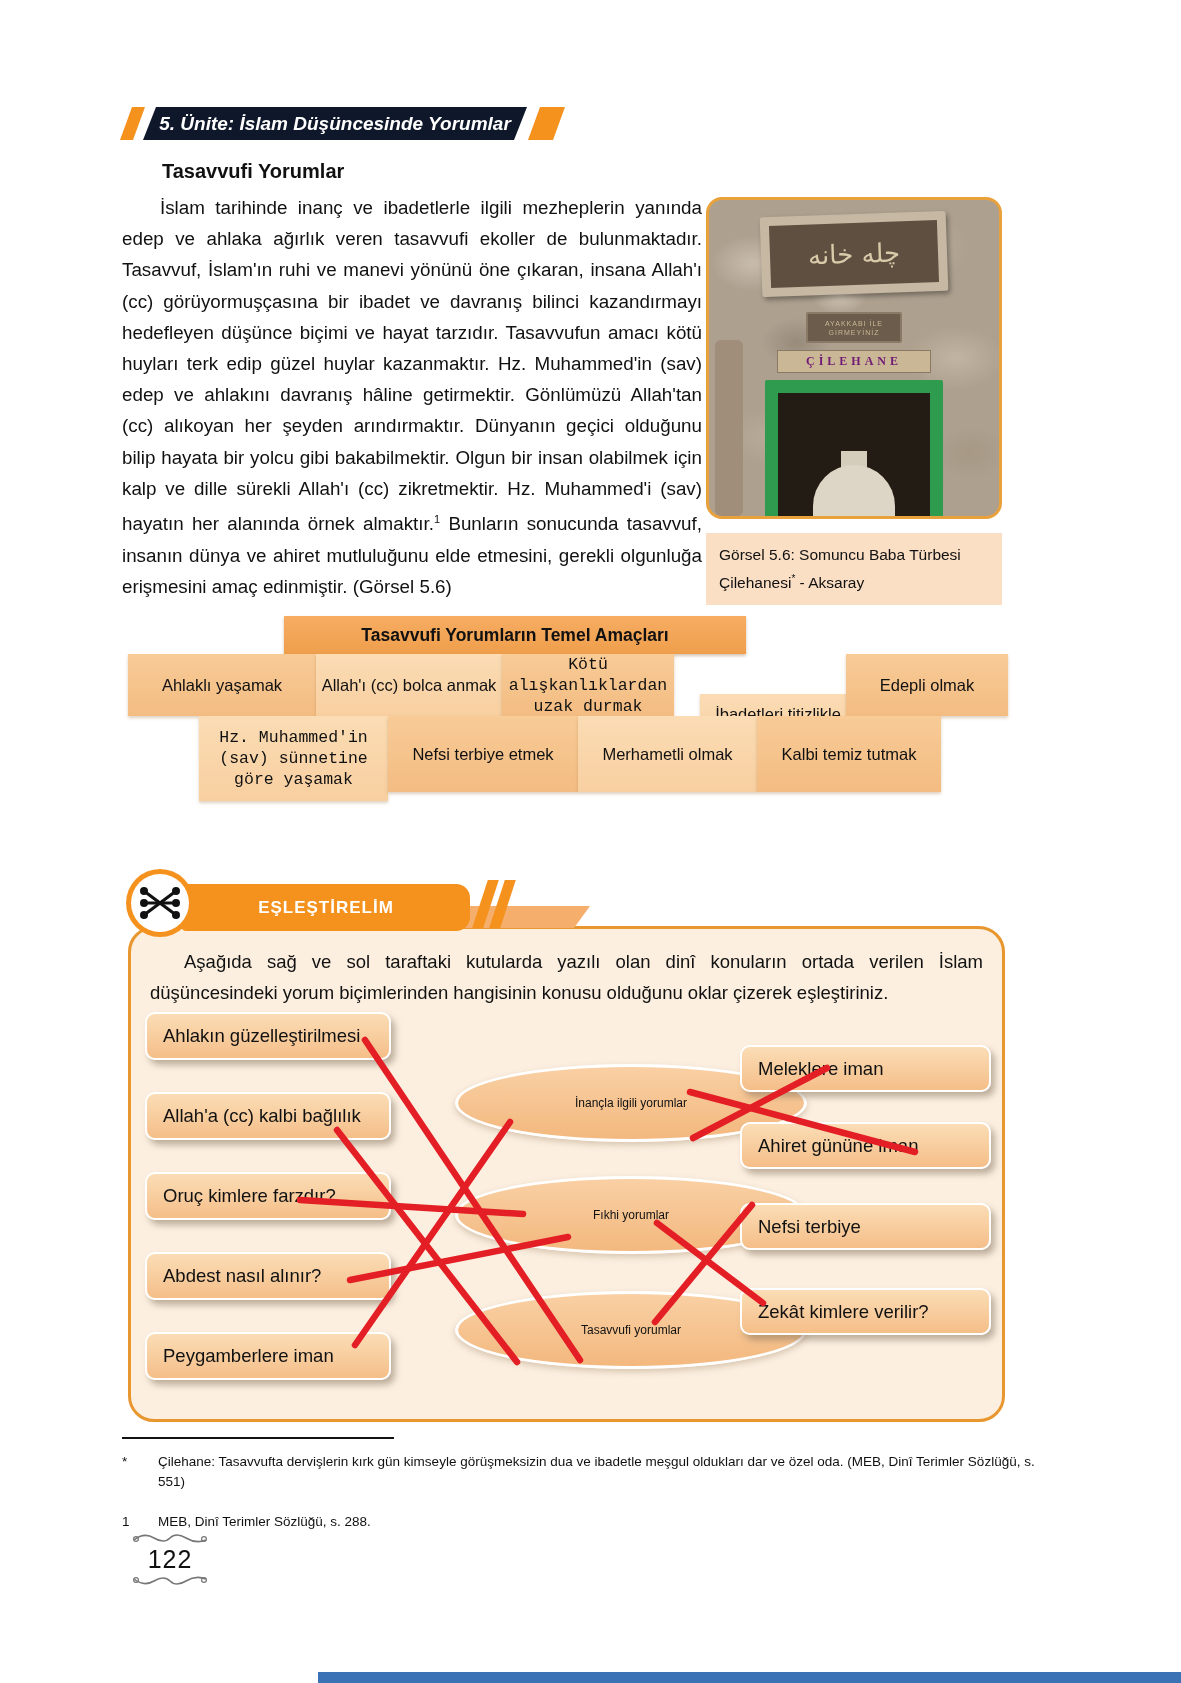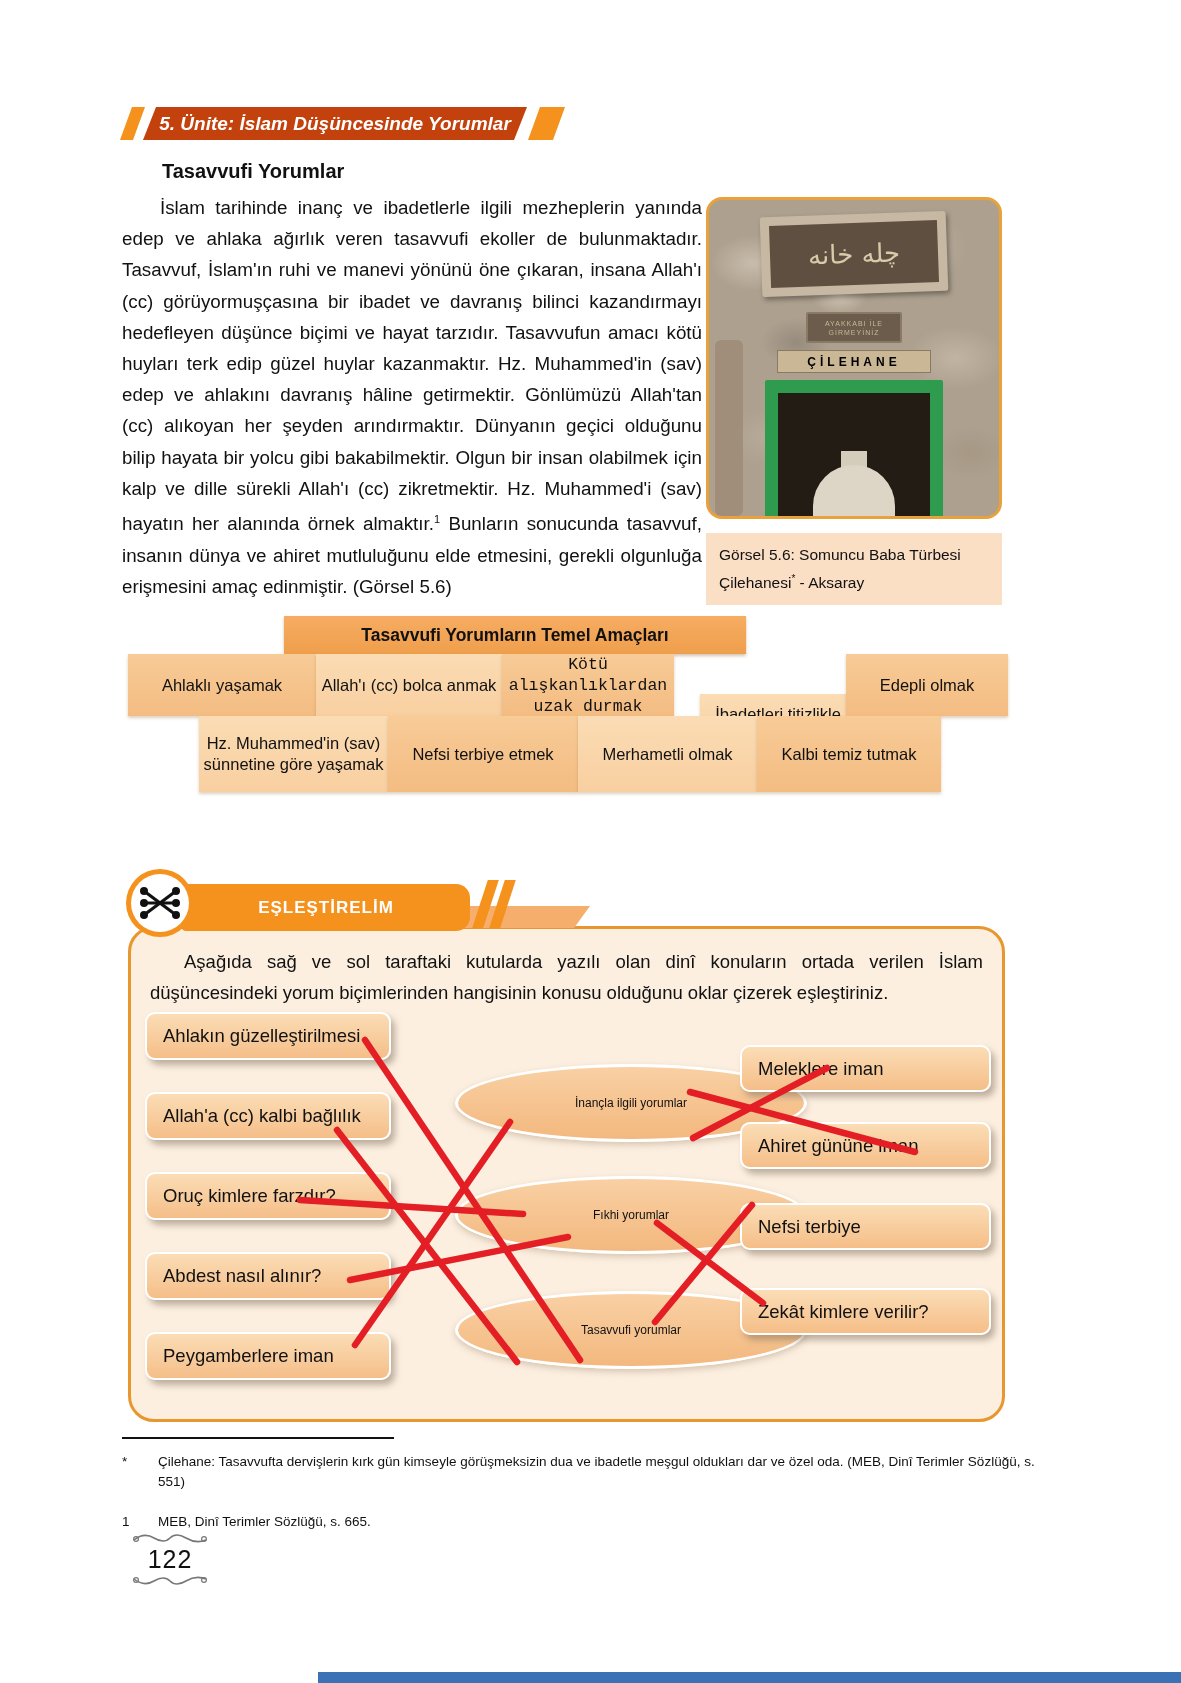--- a/index.html
+++ b/index.html
@@ -2,21 +2,21 @@
 <html lang="tr"><head>
 <meta charset="utf-8">
 <style>
   html,body{margin:0;padding:0;background:#e8e8e8;}
   .page{position:relative;width:1181px;height:1683px;background:#ffffff;margin:0 auto;
         font-family:"Liberation Sans",sans-serif;color:#111;overflow:hidden;}
   .abs{position:absolute;}
 
   
   .unit-sliver{left:126px;top:107px;width:13px;height:33px;background:#F5921E;transform:skewX(-20deg);}
-  .unit-banner{left:143px;top:107px;width:384px;height:33px;background:#c2410c;
+  .unit-banner{left:143px;top:107px;width:384px;height:33px;background:#0f172a;
     clip-path:polygon(13px 0,100% 0,calc(100% - 13px) 100%,0 100%);
     display:flex;align-items:center;justify-content:center;}
   .unit-banner span{color:#fff;font-weight:bold;font-style:italic;font-size:19px;}
   .unit-stripe{left:534px;top:107px;width:25px;height:33px;background:#F5921E;transform:skewX(-20deg);}
 
   
   .section-title{left:162px;top:160px;font-size:20px;font-weight:bold;}
   .body-text{left:122px;top:192px;width:580px;font-size:18.8px;line-height:31.2px;
     text-align:justify;text-indent:38px;}
   .body-text sup{font-size:11px;}
@@ -37,21 +37,21 @@
     width:168px;height:62px;background:#5E4F40;border:9px solid #C6B8A2;border-radius:3px;
     display:flex;align-items:center;justify-content:center;box-shadow:2px 3px 5px rgba(0,0,0,.35);}
   .plaque span{font-family:"DejaVu Sans",sans-serif;color:#D9CBA9;font-size:26px;}
   .warning-plaque{position:absolute;left:50%;top:112px;transform:translateX(-50%);
     width:92px;height:27px;background:#6B5C4B;border:2px solid #8A7A65;border-radius:2px;
     display:flex;flex-direction:column;align-items:center;justify-content:center;line-height:9px;}
   .warning-plaque span{color:#C9B896;font-size:7px;letter-spacing:1px;}
   .door-sign{position:absolute;left:50%;top:150px;transform:translateX(-50%);
     width:152px;height:21px;background:#C9B795;border:1px solid #8A7A65;
     display:flex;align-items:center;justify-content:center;}
-  .door-sign span{font-family:Liberation Sans, sans-serif;color:#000000;font-weight:bold;
+  .door-sign span{font-family:Liberation Serif, serif;color:#701a75;font-weight:bold;
     font-size:12px;letter-spacing:4px;}
   .wood-edge{position:absolute;left:6px;top:140px;width:28px;height:176px;background:#9C8975;
     border-radius:6px;opacity:.8;}
   .door{position:absolute;left:50%;top:180px;transform:translateX(-50%);
     width:152px;height:136px;background:#221C15;border:13px solid #2F9B4E;border-radius:2px;}
   .tomb-arch{position:absolute;left:50%;bottom:8px;transform:translateX(-50%);
     width:82px;height:56px;background:#DDD6C6;border-radius:42px 42px 0 0;}
   .tomb-top{position:absolute;left:50%;bottom:60px;transform:translateX(-50%);
     width:26px;height:18px;background:#D5CDBC;}
 
@@ -138,21 +138,21 @@
     </div>
   </div>
   <div class="abs caption"><span>Görsel 5.6: Somuncu Baba Türbesi Çilehanesi</span><sup>*</sup><span> - Aksaray</span></div>
 
   <div class="abs diagram-title">Tasavvufi Yorumların Temel Amaçları</div>
   <div class="abs dcell tone-a" style="left:128px;top:654px;width:188px;height:62px;">Ahlaklı yaşamak</div>
   <div class="abs dcell tone-b" style="left:316px;top:654px;width:186px;height:62px;">Allah'ı (cc) bolca anmak</div>
   <div class="abs dcell tone-a" style="left:502px;top:654px;width:172px;height:62px;font-family:Liberation Mono, monospace;">Kötü alışkanlıklardan uzak durmak</div>
   <div class="abs dcell tone-b" style="left:700px;top:654px;width:156px;height:62px;margin-top:40px;">İbadetleri titizlikle yapmak</div>
   <div class="abs dcell tone-a" style="left:846px;top:654px;width:162px;height:62px;">Edepli olmak</div>
-  <div class="abs dcell tone-b" style="left:199px;top:716px;width:189px;height:76px;">Hz. Muhammed'in (sav) sünnetine göre yaşamak</div>
+  <div class="abs dcell tone-b" style="left:199px;top:716px;width:189px;height:85px;font-family:Liberation Mono, monospace;">Hz. Muhammed'in (sav) sünnetine göre yaşamak</div>
   <div class="abs dcell tone-a" style="left:388px;top:716px;width:190px;height:76px;">Nefsi terbiye etmek</div>
   <div class="abs dcell tone-b" style="left:578px;top:716px;width:179px;height:76px;">Merhametli olmak</div>
   <div class="abs dcell tone-a" style="left:757px;top:716px;width:184px;height:76px;">Kalbi temiz tutmak</div>
 
   <div class="abs panel"></div>
   <div class="abs act-underbar"></div>
   <div class="abs act-banner">
     <span>EŞLEŞTİRELİM</span>
   </div>
   <div class="abs act-stripe" style="left:480px;"></div>
@@ -203,21 +203,21 @@
       <line x1="655" y1="1322" x2="752" y2="1205" stroke="#E31E24" stroke-width="6.5" stroke-linecap="round"></line>
     </svg>
 
   <div class="abs fn-rule"></div>
   <div class="footnote" style="top:1452px;">
     <span class="marker">*</span>
     <span class="fn-text">Çilehane: Tasavvufta dervişlerin kırk gün kimseyle görüşmeksizin dua ve ibadetle meşgul oldukları dar ve özel oda. (MEB, Dinî Terimler Sözlüğü, s. 551)</span>
   </div>
   <div class="footnote" style="top:1512px;">
     <span class="marker">1</span>
-    <span class="fn-text">MEB, Dinî Terimler Sözlüğü, s. 665.</span>
+    <span class="fn-text">MEB, Dinî Terimler Sözlüğü, s. 288.</span>
   </div>
 
   <div class="abs page-num">
     <svg class="flourish" width="80" height="14" viewBox="0 0 80 14">
       <path d="M4 9 Q14 1 24 7 T40 7 T56 7 T76 9" fill="none" stroke="#777" stroke-width="1.6"></path>
       <circle cx="6" cy="8" r="2.4" fill="none" stroke="#777" stroke-width="1.2"></circle>
       <circle cx="74" cy="8" r="2.4" fill="none" stroke="#777" stroke-width="1.2"></circle>
     </svg>
     <div class="num">122</div>
     <svg class="flourish" width="80" height="14" viewBox="0 0 80 14" style="transform:scaleY(-1);">

